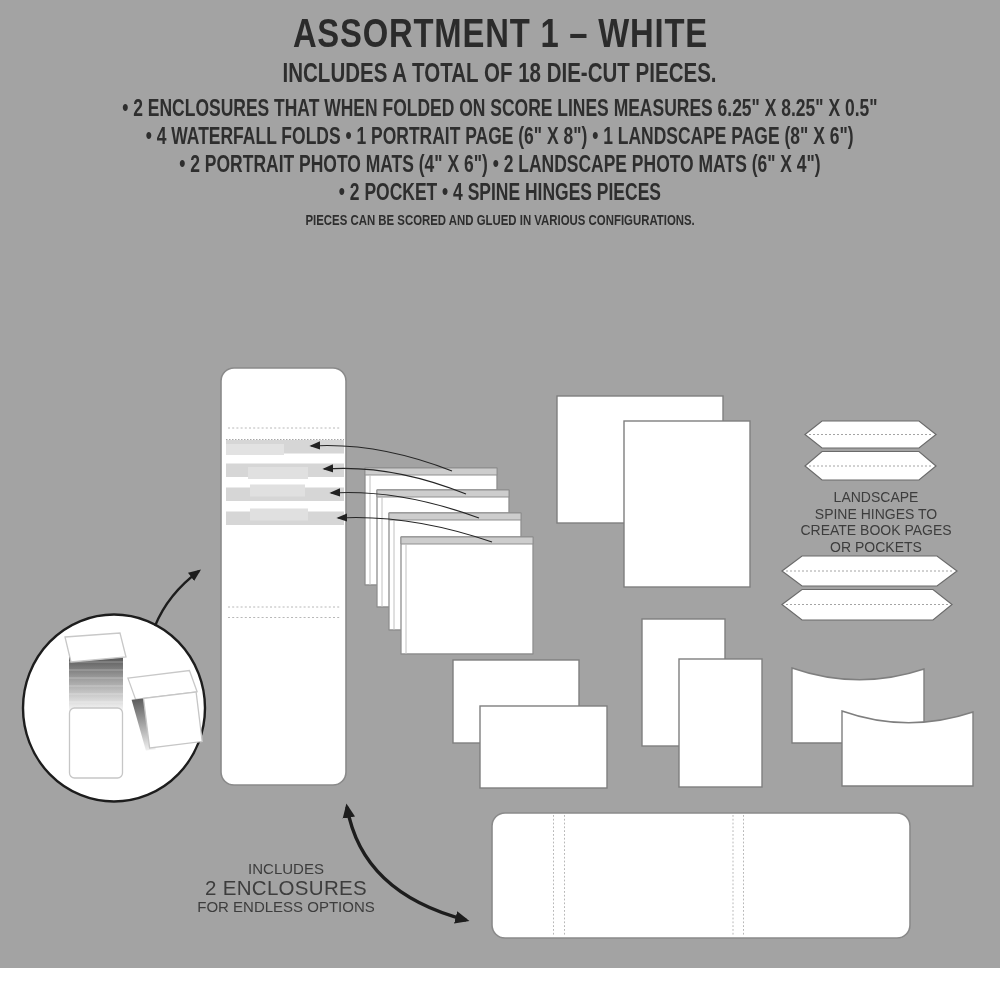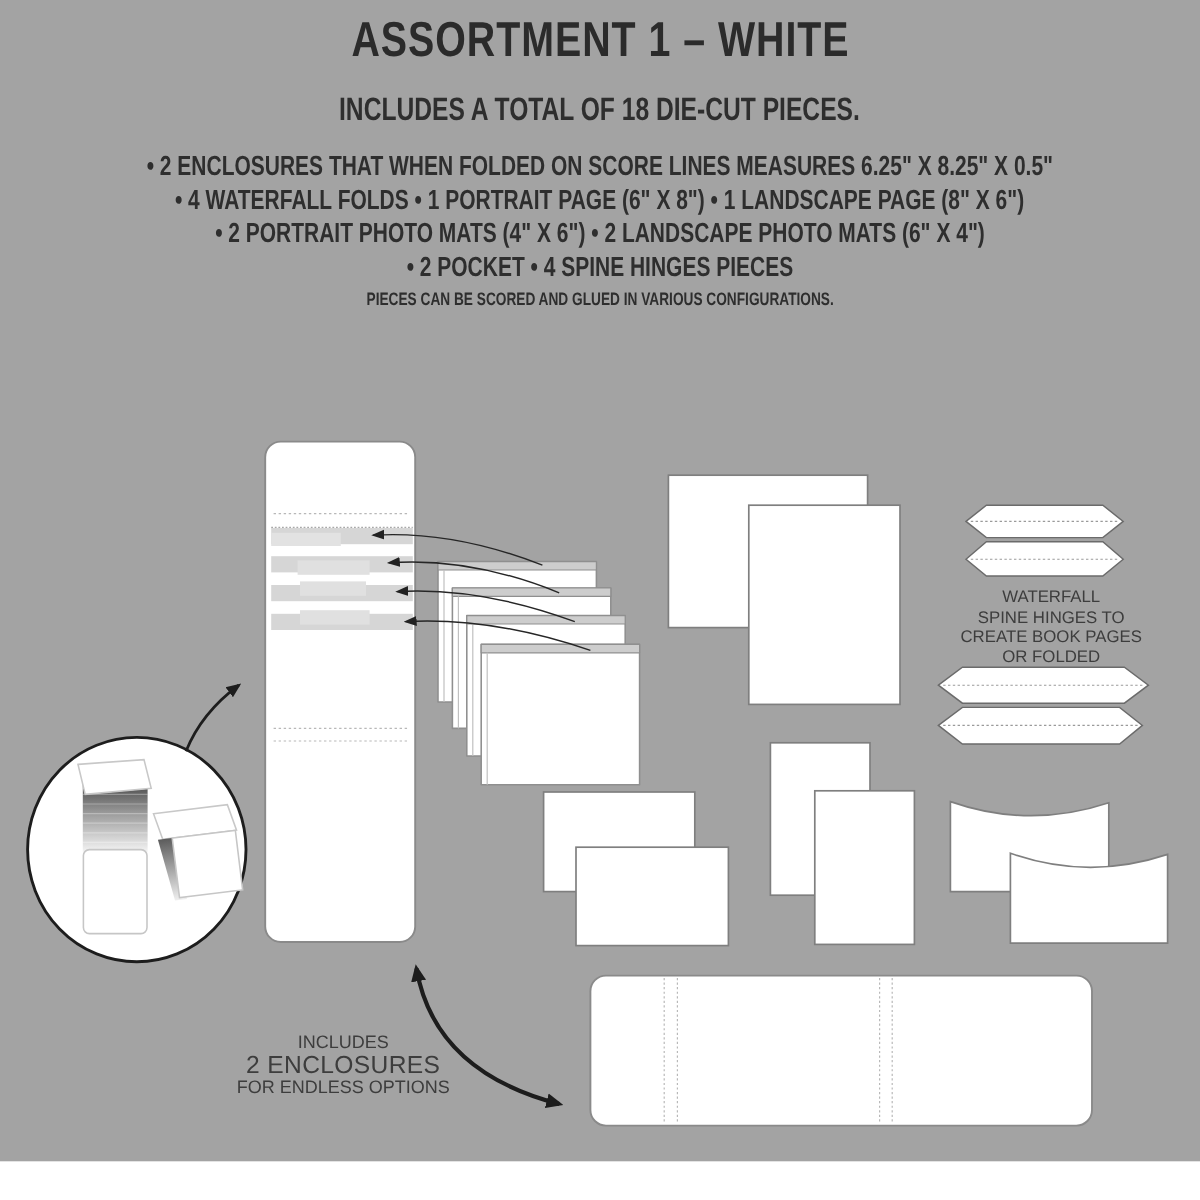--- a/index.html
+++ b/index.html
@@ -3,23 +3,23 @@
 <meta charset="utf-8">
 <style>
   html,body{margin:0;padding:0;background:#ffffff;}
   .page{position:relative;width:1000px;height:968px;background:#a3a3a3;overflow:hidden;
         font-family:"Liberation Sans",sans-serif;color:#2e2e2e;}
   
   .header{position:absolute;top:10px;left:0;width:1000px;text-align:center;}
   .cond{display:inline-block;transform:scaleX(0.76);transform-origin:50% 50%;white-space:nowrap;}
   .condT{display:inline-block;transform:scaleX(0.80);transform-origin:50% 50%;white-space:nowrap;}
   .title{font-size:41px;font-weight:800;letter-spacing:1px;line-height:46px;color:#2b2b2b;}
-  .subtitle{font-size:27px;font-weight:700;line-height:30px;margin-top:20px;text-align:center;}
+  .subtitle{font-size:27px;font-weight:700;line-height:30px;margin-top:2px;text-align:center;}
   .detail{font-size:23px;font-weight:700;line-height:28px;}
-  .details-block{margin-top:18px;}
+  .details-block{margin-top:6px;}
   .note{font-size:15px;font-weight:700;line-height:28px;}
   
   .lbl{position:absolute;text-align:center;color:#3d3d3d;font-size:13.5px;line-height:16.5px;font-weight:400;}
   .lbl-mix{top:313px;left:163px;width:240px;}
   .lbl-add{top:489px;left:776px;width:200px;font-size:14px;}
   .lbl-layout{top:793px;left:368px;width:120px;}
   .lbl-incl{top:861px;left:181px;width:210px;}
   .incl-big{font-size:20.5px;line-height:22px;letter-spacing:0.3px;}
   .incl-small{font-size:15px;line-height:16px;}
   svg{position:absolute;top:0;left:0;}
@@ -174,24 +174,24 @@
       <path d="M492,542 Q410,514 338,518" marker-end="url(#ah)"></path>
     </g>
 
     <path d="M155,626 Q168,594 199,571" fill="none" stroke="#1d1d1d" stroke-width="2.3" marker-end="url(#ahm)"></path>
 
     <path d="M347,807 Q362,893 466,920" fill="none" stroke="#1d1d1d" stroke-width="3.4" marker-start="url(#ahb)" marker-end="url(#ahb)"></path>
   </svg>
 
 
   <div class="lbl lbl-add">
-    <div>WATERFALL</div>
+    <div>LANDSCAPE</div>
     <div>SPINE HINGES TO</div>
     <div>CREATE BOOK PAGES</div>
-    <div>OR FOLDED</div>
+    <div>OR POCKETS</div>
   </div>
 
 
   <div class="lbl lbl-incl">
     <div class="incl-small">INCLUDES</div>
     <div class="incl-big">2 ENCLOSURES</div>
     <div class="incl-small">FOR ENDLESS OPTIONS</div>
   </div>
 
 </div>

